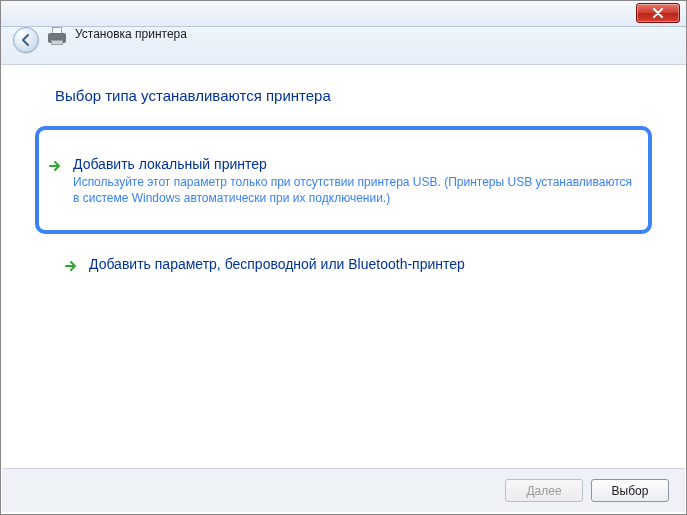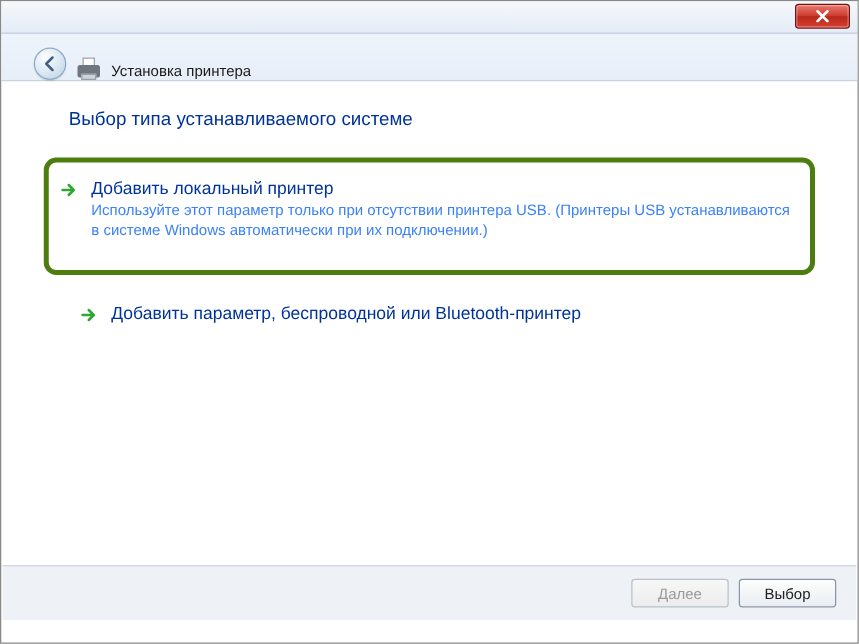--- a/index.html
+++ b/index.html
@@ -28,22 +28,22 @@
     border-radius: 3px;
     display: flex; align-items: center; justify-content: center;
     box-shadow: inset 0 0 0 1px rgba(255,255,255,0.35);
   }
   .close-btn svg { display:block; }
   
   .header {
     height: 38px;
     background: linear-gradient(#eef4fb, #e6eef8);
     border-bottom: 1px solid #c7d3e3;
-    display: flex; align-items: flex-end;
-    padding: 0 26px;
+    display: flex; align-items: flex-start;
+    padding: 0 12px;
     gap: 8px;
   }
   .back-btn {
     width: 26px; height: 26px;
     border-radius: 50%;
     background: radial-gradient(circle at 35% 30%, #fdfefe, #d9e6f2 55%, #b7cde3);
     border: 1px solid #8fa9c6;
     display:flex; align-items:center; justify-content:center;
     box-shadow: 0 1px 1px rgba(0,0,0,0.1);
   }
@@ -72,42 +72,42 @@
     color: #003399;
     font-size: 15px;
   }
   .options { margin-top: 22px; }
   .option {
     display:flex; gap:10px;
     padding: 14px 14px 16px 8px;
     cursor: default;
   }
   .option.highlighted {
-    border: 4px solid #4d7c0f;
+    border: 4px solid #3b82f6;
     border-radius: 10px;
-    padding: 12px 14px 24px 8px;
+    padding: 26px 14px 24px 8px;
     margin: 0 -20px 8px -20px;
   }
   .arrow-icon {
     width:16px; height:16px; flex:0 0 16px;
     margin-top: 2px;
     display:flex; align-items:center; justify-content:center;
   }
   .arrow-icon svg { display:block; }
   .option-text { flex:1; }
   .option-title {
     color:#003399; font-size:14px;
     margin-bottom: 2px;
   }
   .option-desc {
     color:#3b82f6; font-size:12px; line-height:1.35;
   }
   
   .footer {
-    position:absolute; left:1px; right:1px; bottom:18px;
+    position:absolute; left:1px; right:1px; bottom:2px;
     height: 44px;
     background: #eef1f5;
     border-top: 1px solid #cfd6e0;
     display:flex; align-items:center; justify-content:flex-end;
     padding: 0 16px; gap:8px;
   }
   .btn {
     min-width: 78px; height: 23px;
     font-size: 12px;
     background: linear-gradient(#fdfdfd, #e9edf2);
@@ -142,21 +142,21 @@
   </div>
   <div class="printer-icon">
     <div class="paper"></div>
       <div class="body"></div>
       <div class="tray"></div>
   </div>
   <div class="header-title">Установка принтера</div>
 </div>
 
 <div class="content">
-  <div class="page-heading">Выбор типа устанавливаемого системе</div>
+  <div class="page-heading">Выбор типа устанавливаются принтера</div>
 
   <div class="options">
 
     <div class="option highlighted">
       <div class="arrow-icon">
         <svg width="14" height="14" viewBox="0 0 14 14">
           <path d="M2 7 L10 7 M7 3 L11 7 L7 11" fill="none" stroke="#2fa62f" stroke-width="2" stroke-linecap="round" stroke-linejoin="round"></path>
         </svg>
       </div>
       <div class="option-text">

